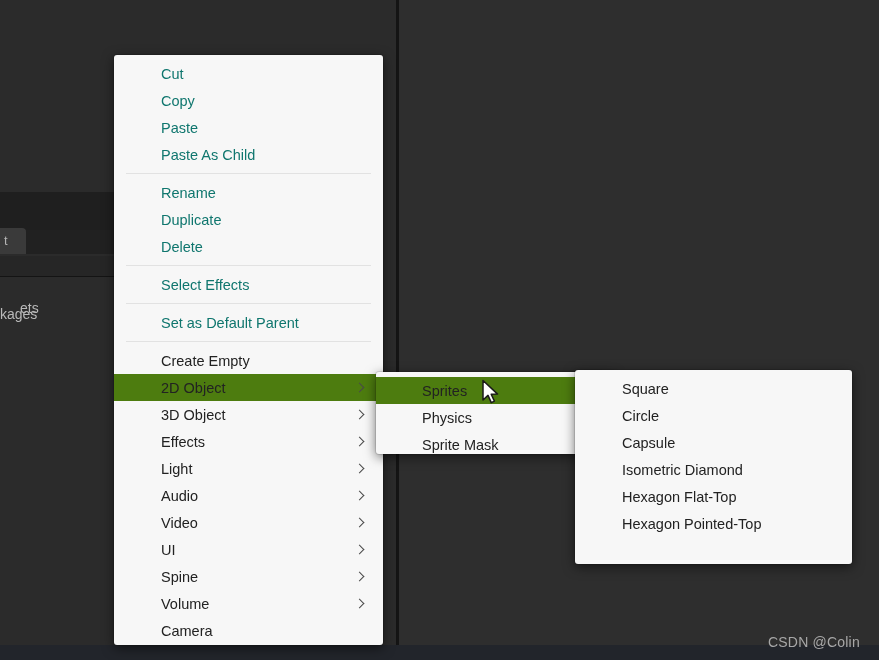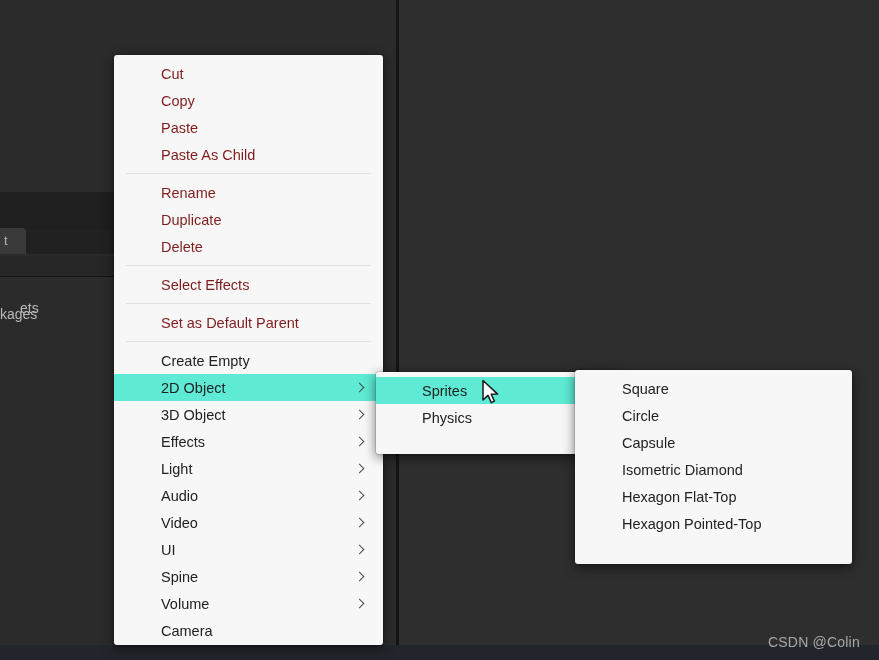--- a/index.html
+++ b/index.html
@@ -121,22 +121,22 @@
     position: relative;
     height: 27px;
     display: flex;
     align-items: center;
     padding: 0 14px 0 47px;
     font-size: 14.5px;
     color: #222222;
     cursor: default;
     white-space: nowrap;
   }
-  .mi.disabled { color: #7f1d1d; }
-  .mi.active { background: #5eead4; }
+  .mi.disabled { color: #0f766e; }
+  .mi.active { background: #4d7c0f; }
   #menu-sub1 .mi, #menu-sub2 .mi { padding-left: 46px; }
   #menu-sub2 .mi { padding-left: 47px; }
 
   .mi .chev {
     position: absolute;
     right: 20px;
     top: 50%;
     transform: translateY(-50%);
     width: 8px; height: 8px;
     display: block;
@@ -278,20 +278,23 @@
 <div class="menu" id="menu-sub1">
   <div class="gap-sm"></div>
   <div class="mi active">
     <span>Sprites</span>
     <span class="chev"></span>
   </div>
   <div class="mi">
     <span>Physics</span>
     <span class="chev"></span>
   </div>
+  <div class="mi">
+    <span>Sprite Mask</span>
+  </div>
 </div>
 
 <div class="menu" id="menu-sub2">
   <div class="gap-sm"></div>
   <div class="mi">
     <span>Square</span>
   </div>
   <div class="mi">
     <span>Circle</span>
   </div>

